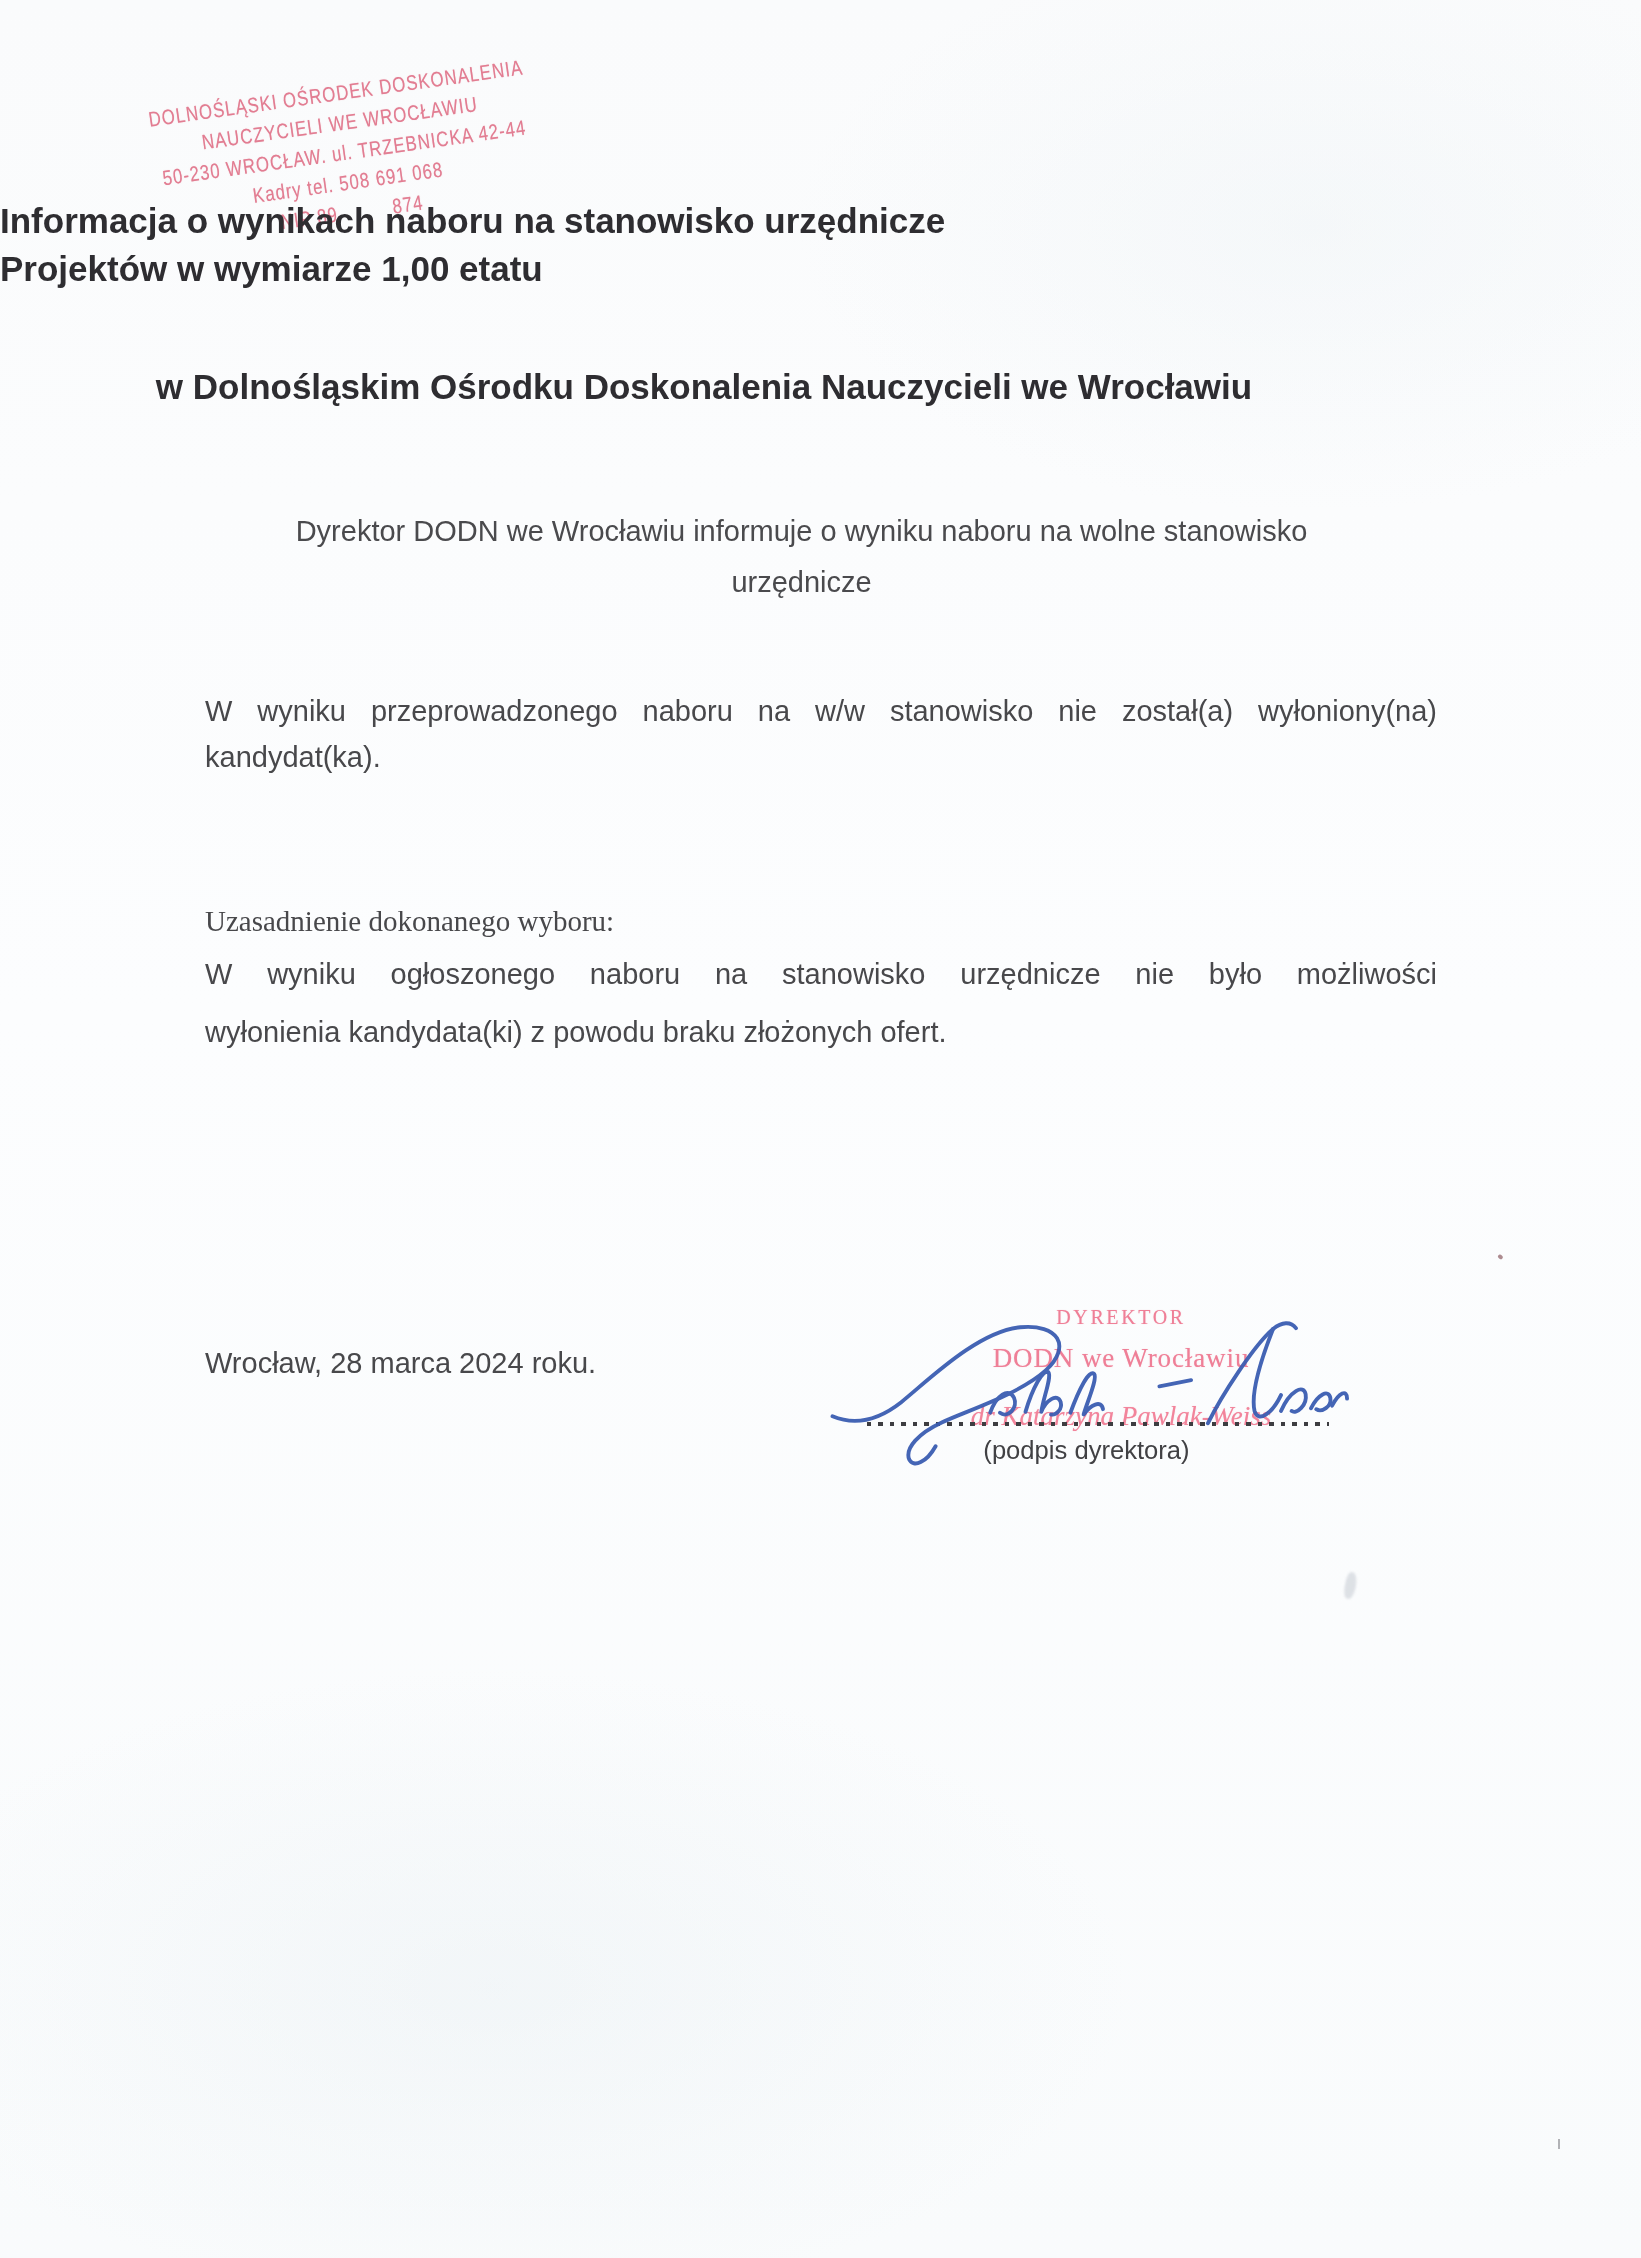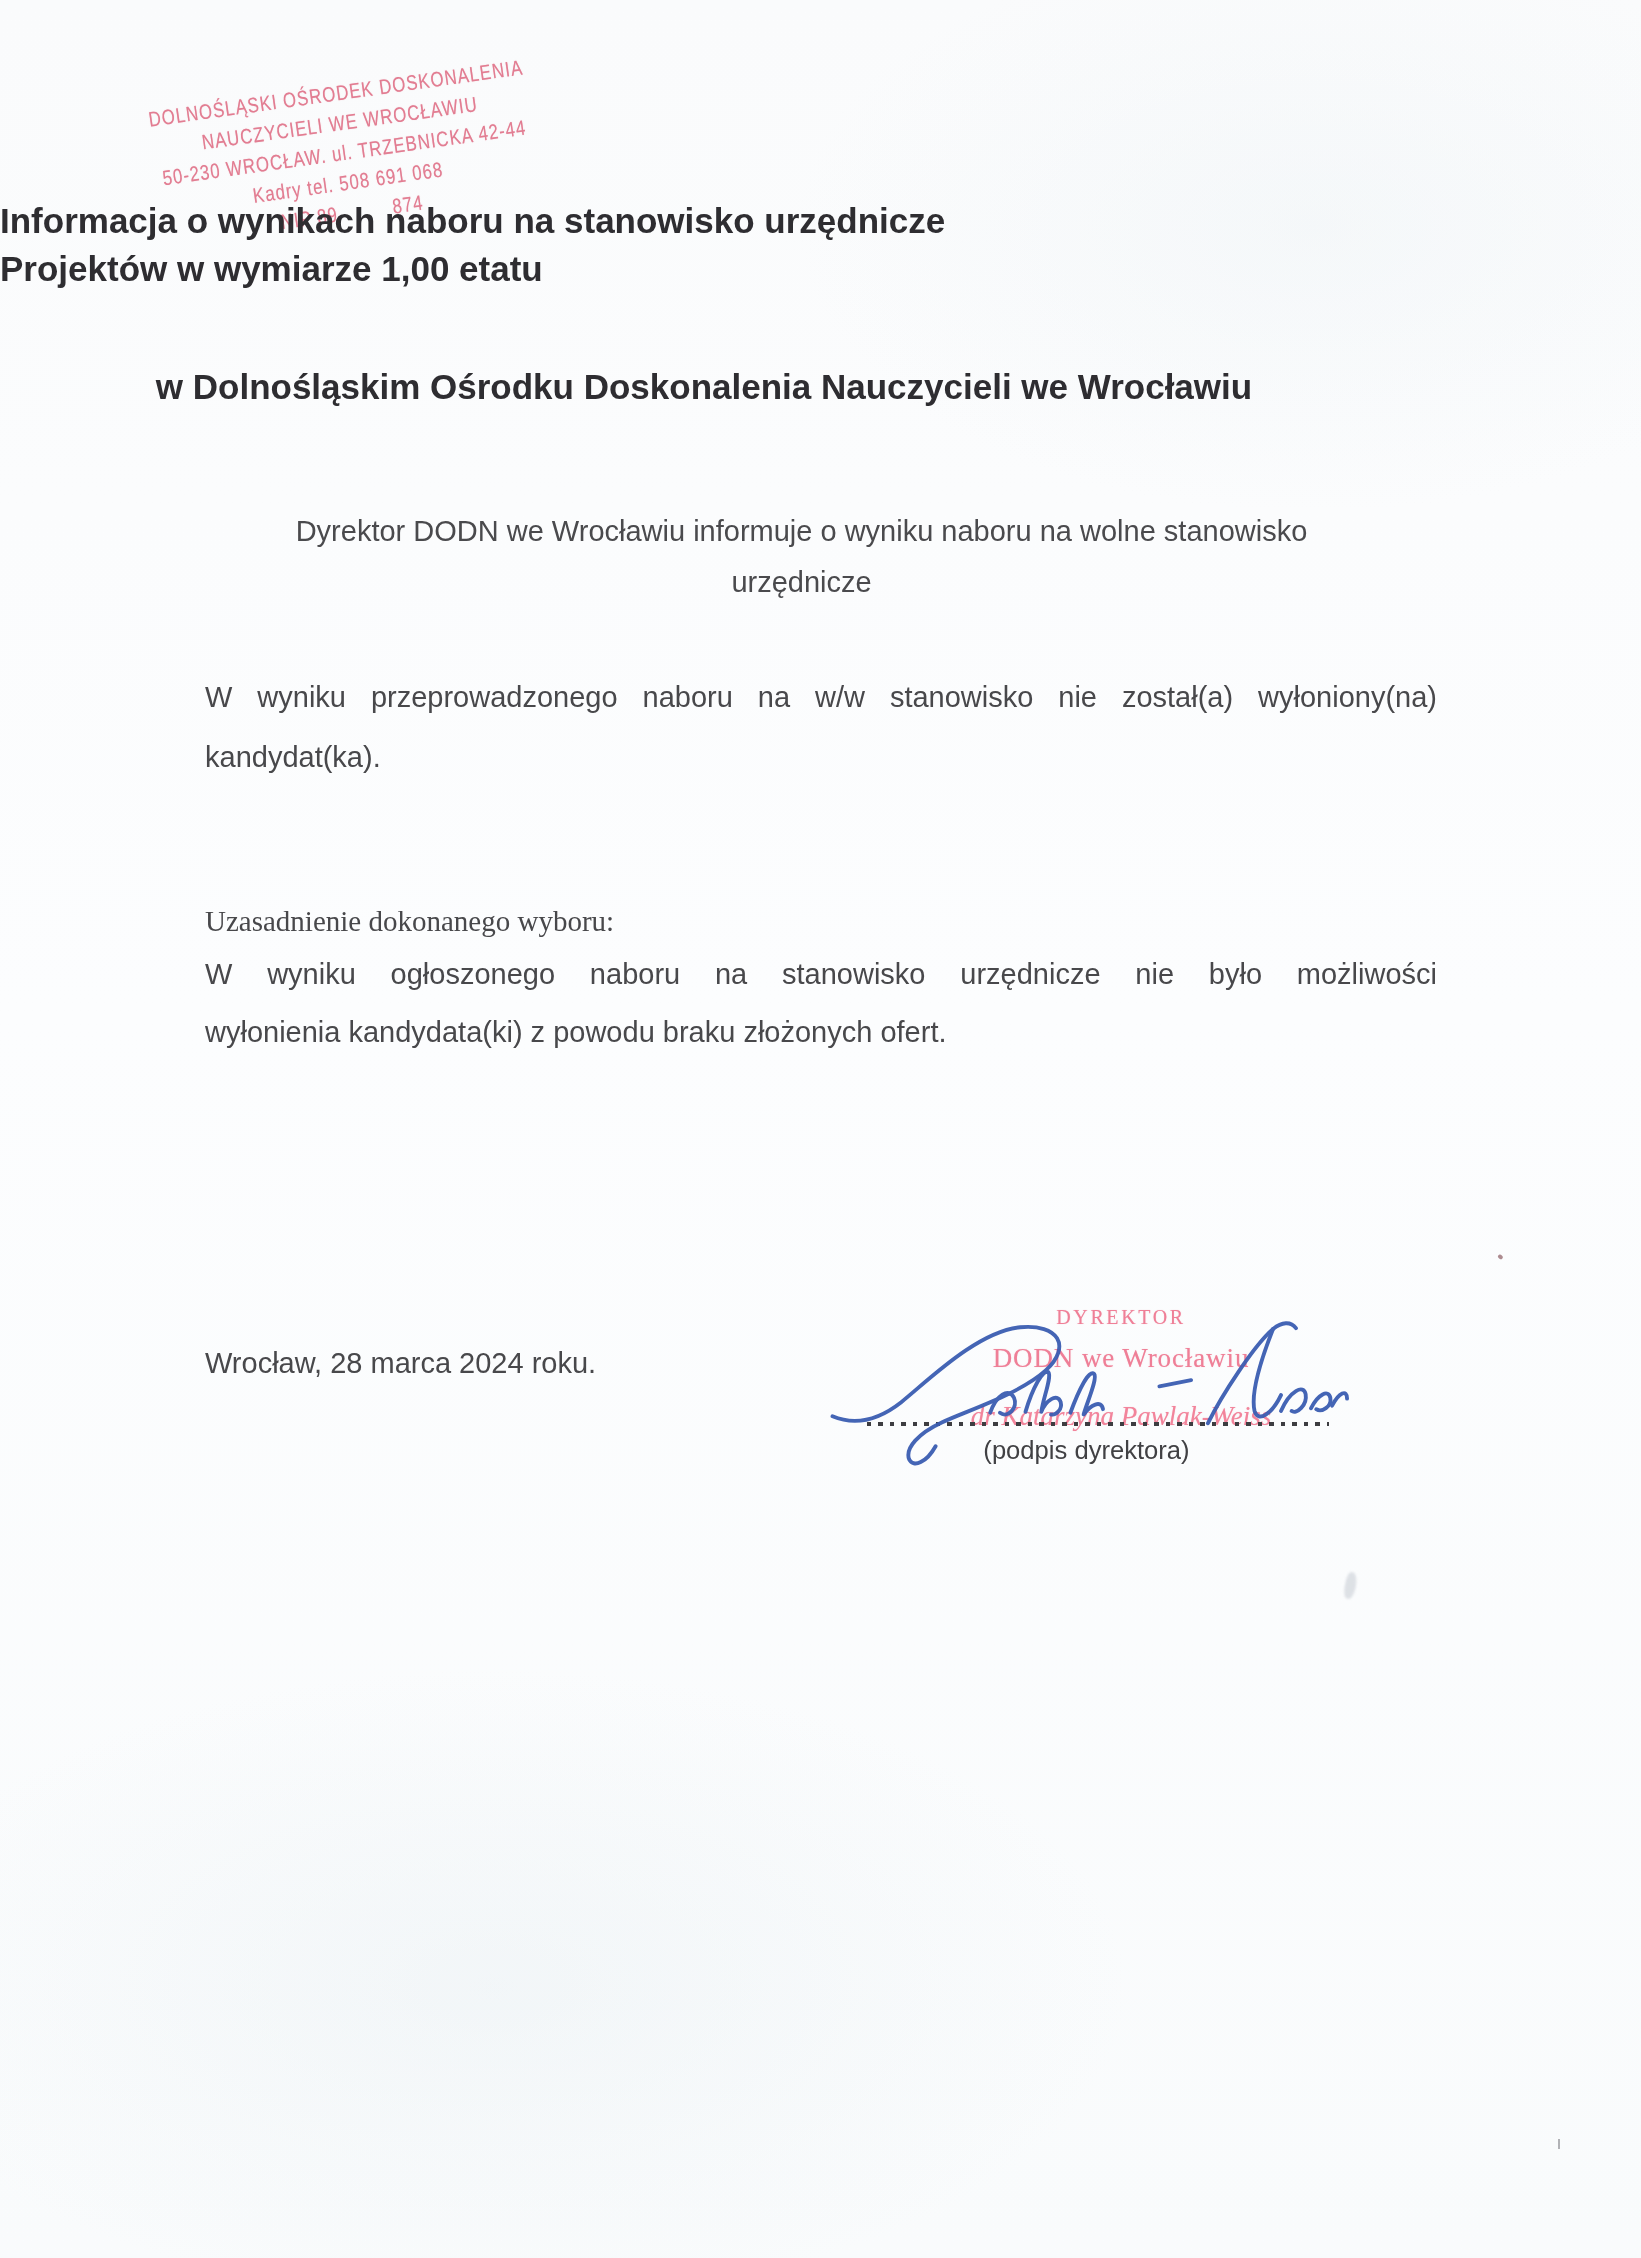--- a/index.html
+++ b/index.html
@@ -97,21 +97,21 @@
     <div>Informacja o wynikach naboru na stanowisko urzędnicze</div>
     <div>Projektów w wymiarze 1,00 etatu</div>
   </div>
   <div class="abs title-org">w Dolnośląskim Ośrodku Doskonalenia Nauczycieli we Wrocławiu</div>
 
   <div class="abs subtitle">
     <div>Dyrektor DODN we Wrocławiu informuje o wyniku naboru na wolne stanowisko</div>
     <div>urzędnicze</div>
   </div>
 
-  <div class="abs bodyline jline" style="top:668px;">W wyniku przeprowadzonego naboru na w/w stanowisko nie został(a) wyłoniony(na)</div>
+  <div class="abs bodyline jline" style="top:682px;">W wyniku przeprowadzonego naboru na w/w stanowisko nie został(a) wyłoniony(na)</div>
   <div class="abs bodyline" style="top:728px;">kandydat(ka).</div>
 
   <div class="abs bodyline" style="top:892px;font-family:Liberation Serif, serif;">Uzasadnienie dokonanego wyboru:</div>
   <div class="abs bodyline jline" style="top:945px;">W wyniku ogłoszonego naboru na stanowisko urzędnicze nie było możliwości</div>
   <div class="abs bodyline" style="top:1003px;">wyłonienia kandydata(ki) z powodu braku złożonych ofert.</div>
 
   <div class="abs dateline">Wrocław, 28 marca 2024 roku.</div>
 
   <div class="abs sig-stamp">
     <div class="l1">DYREKTOR</div>

